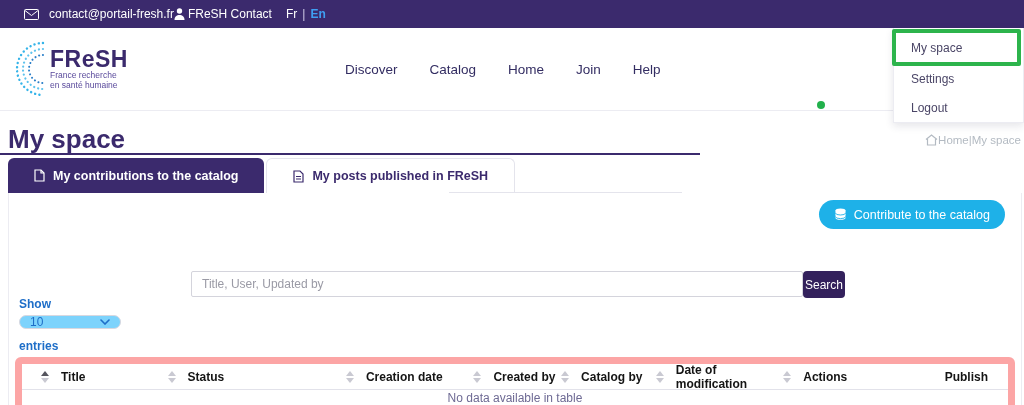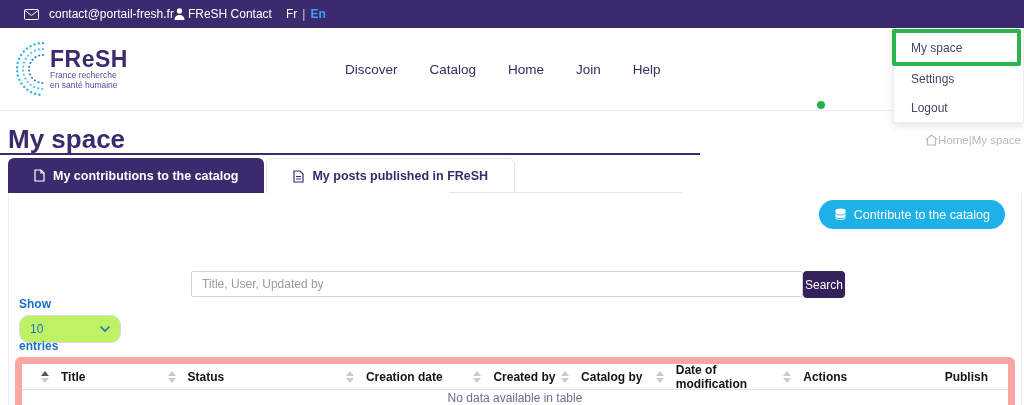--- a/index.html
+++ b/index.html
@@ -67,23 +67,23 @@
 
   .search-input { position: absolute; left: 182px; top: 78px; width: 612px; height: 26px;
     border: 1px solid #d4d4dc; border-radius: 2px; padding: 0 10px; font-size: 12px;
     color: #6d28d9; font-family: "Liberation Sans", sans-serif; outline: none; }
   .search-input::placeholder { color: #9a9aa5; }
   .search-btn { position: absolute; left: 794px; top: 78px; width: 42px; height: 27px;
     background: #33215c; color: #fff; font-size: 12px; border: none; border-radius: 4px;
     cursor: pointer; font-family: "Liberation Sans", sans-serif; }
 
   .show-label { position: absolute; left: 10px; top: 104px; font-size: 12px; font-weight: bold; color: #1e6ec8; }
-  .entries-select { position: absolute; left: 10px; top: 122px; width: 102px; height: 28px;
+  .entries-select { position: absolute; left: 10px; top: 122px; width: 102px; height: 14px;
     border: 1px solid #d8d8e0; border-radius: 10px; display: flex; align-items: center;
-    justify-content: space-between; padding: 0 10px; font-size: 12px; color: #1e6ec8; cursor: pointer; background: #bef264; }
+    justify-content: space-between; padding: 0 10px; font-size: 12px; color: #1e6ec8; cursor: pointer; background: #7dd3fc; }
   .entries-label { position: absolute; left: 10px; top: 146px; font-size: 12px; font-weight: bold; color: #1e6ec8; }
 
   
   .table { position: absolute; left: 6px; top: 164px; width: 1000px;
     border: 7px solid #fca5a5; border-radius: 6px 6px 0 0; }
   .thead { display: flex; height: 25px; align-items: center; }
   .th { display: flex; align-items: center; font-size: 12px; font-weight: bold; color: #141414; }
   .c0 { width: 146px; padding-left: 19px; }
   .c1 { width: 128px; } .c2 { width: 179px; } .c3 { width: 88px; }
   .c4 { width: 95px; }  .c5 { width: 128px; } .c6 { width: 162px; }

